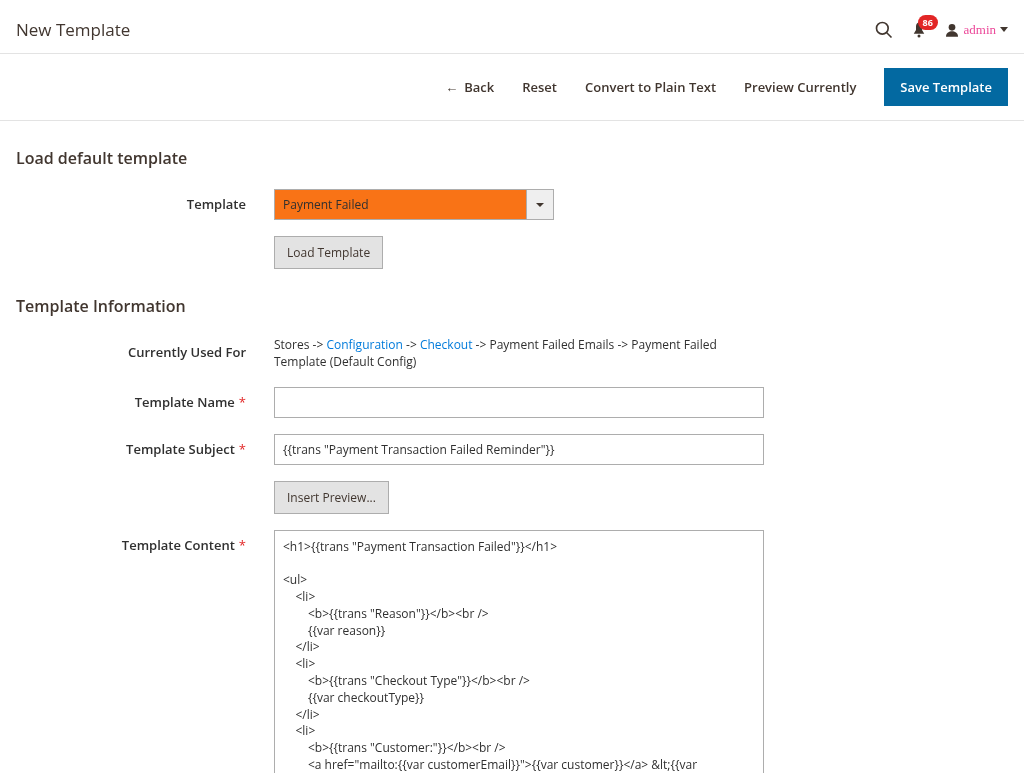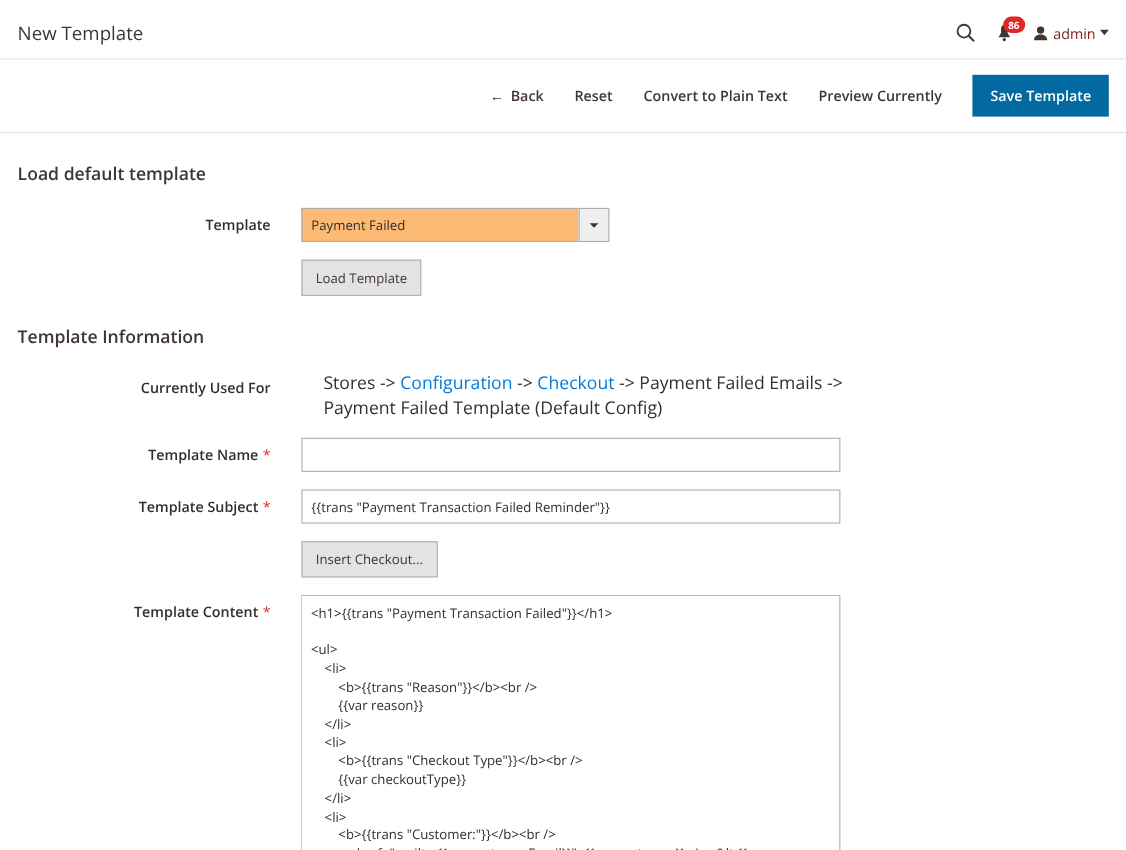--- a/index.html
+++ b/index.html
@@ -49,22 +49,23 @@
     font-size: 9px;
     font-weight: 700;
     padding: 1px 5px;
     border-radius: 8px;
   }
   .admin-user {
     display: flex;
     align-items: center;
     gap: 4px;
     cursor: pointer;
-    color: #7f1d1d;
-    font-size: 13px;
+    color: #ec4899;
+    font-size: 13px;
+    font-family: Liberation Serif, serif;
   }
   .caret-down {
     width: 0; height: 0;
     border-left: 4px solid transparent;
     border-right: 4px solid transparent;
     border-top: 5px solid #41362f;
   }
 
   
   .toolbar {
@@ -140,21 +141,21 @@
 
   .select-wrap {
     display: flex;
     width: 280px;
   }
   .select-input {
     flex: 1;
     border: 1px solid #adadad;
     border-right: none;
     padding: 6px 8px;
-    background: #fdba74;
+    background: #f97316;
     font-size: 12px;
     color: #303030;
   }
   .select-btn {
     width: 28px;
     border: 1px solid #adadad;
     background: #efefef;
     display: flex;
     align-items: center;
     justify-content: center;
@@ -194,24 +195,23 @@
     padding: 8px;
     font-size: 12px;
     font-family: inherit;
     color: #303030;
     resize: vertical;
     overflow-y: scroll;
     line-height: 1.4;
   }
 
   .used-for {
-    font-size: 16px;
+    font-size: 12px;
     color: #303030;
     line-height: 1.4;
-    margin-left: 20px;
   }
   .used-for a {
     color: #007bdb;
     text-decoration: none;
   }
   .textarea-wrap { position: relative; width: 490px;}
 </style>
 </head>
 <body>
 
@@ -296,21 +296,21 @@
   <div class="form-row">
     <div class="form-label required">Template Subject</div>
     <div class="form-control">
       <input class="text-input" type="text" value="{{trans &quot;Payment Transaction Failed Reminder&quot;}}" style="">
     </div>
   </div>
 
   <div class="form-row">
     <div class="form-label"></div>
     <div class="form-control">
-      <button class="btn-secondary">Insert Checkout...</button>
+      <button class="btn-secondary">Insert Preview...</button>
     </div>
   </div>
 
   <div class="form-row">
     <div class="form-label required">Template Content</div>
     <div class="textarea-wrap">
       <textarea class="textarea" style="">&lt;h1&gt;{{trans "Payment Transaction Failed"}}&lt;/h1&gt;
 
 &lt;ul&gt;
     &lt;li&gt;

